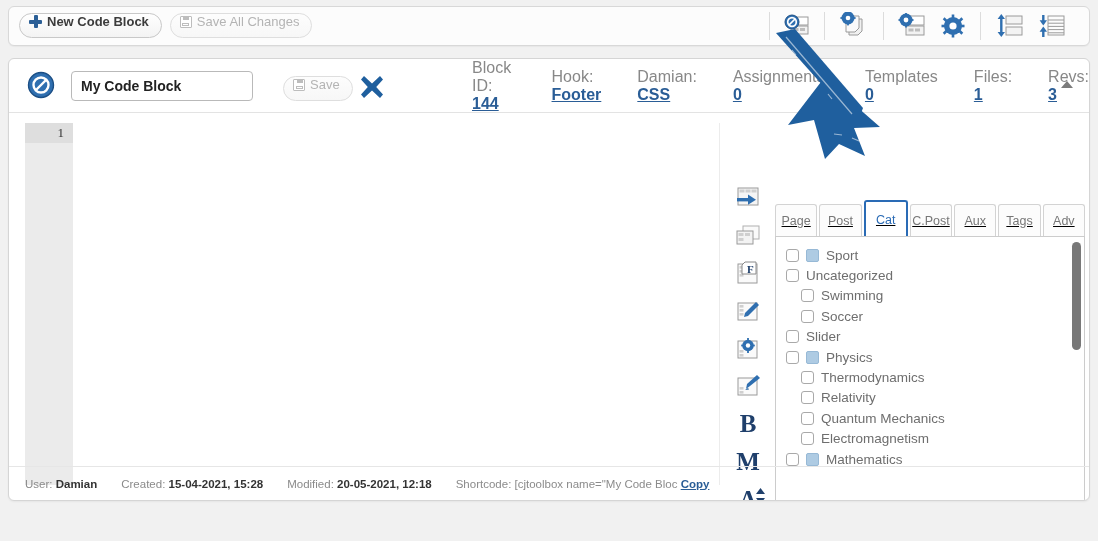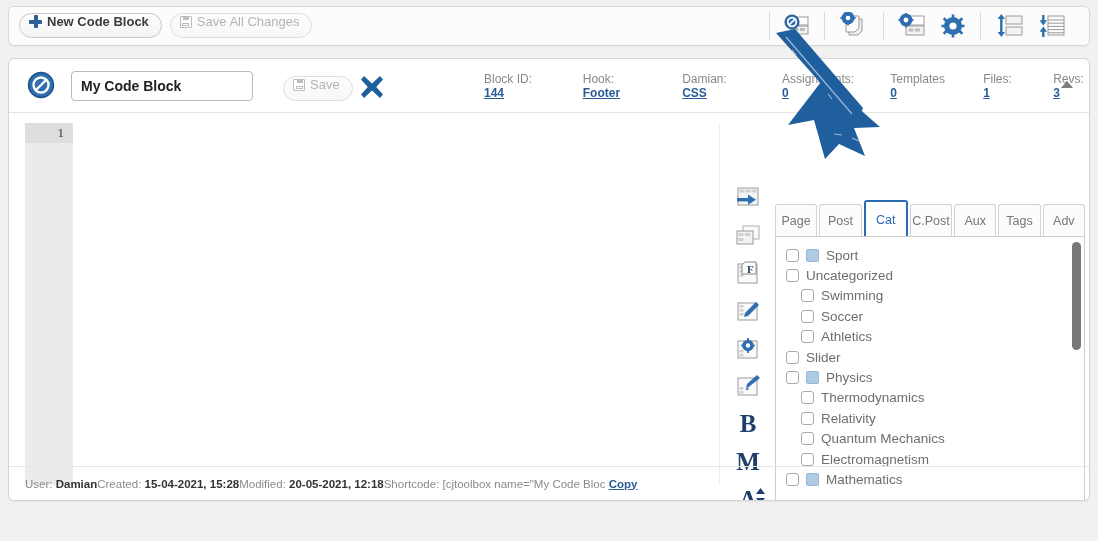--- a/index.html
+++ b/index.html
@@ -172,23 +172,22 @@
     cursor: pointer;
   }
 
   .meta {
     position: absolute;
     left: 463px; top: 0;
     height: 54px;
     display: flex;
     align-items: center;
     gap: 36px;
-    font-size: 12px;
+    font-size: 16px;
     color: #888;
-    margin-left: 12px;
   }
   .meta b {
     color: #2a5d96;
     text-decoration: underline;
     font-weight: bold;
     cursor: pointer;
   }
   .collapse-caret {
     position: absolute;
     right: 16px; top: 22px;
@@ -250,20 +249,21 @@
   .rpanel {
     position: absolute;
     left: 766px; top: 140px;
     width: 310px; height: 352px;
   }
   .tabs {
     display: flex;
     align-items: flex-end;
     height: 38px;
     gap: 2px;
+    text-decoration: underline;
   }
   .tab {
     flex: 1;
     height: 33px;
     border: 1px solid #d3d3d3;
     border-bottom: none;
     border-radius: 3px 3px 0 0;
     background: #fcfcfc;
     color: #777;
     font-size: 12.5px;
@@ -339,20 +339,21 @@
 
   
   .statusbar {
     position: absolute;
     left: 0; bottom: 0;
     width: 100%;
     height: 34px;
     border-top: 1px solid #e6e6e6;
     display: flex;
     align-items: center;
+    gap: 24px;
     padding-left: 16px;
     font-size: 11.5px;
     color: #8b8b8b;
     box-sizing: border-box;
   }
   .statusbar b { color: #333; }
   .copy-link {
     color: #2a5d96;
     text-decoration: underline;
     font-weight: bold;
@@ -627,24 +628,20 @@
               <span>Uncategorized</span>
             </div>
             <div class="citem child">
               <span class="cb"></span>
               <span>Swimming</span>
             </div>
             <div class="citem child">
               <span class="cb"></span>
               <span>Soccer</span>
             </div>
-            <div class="citem child">
-              <span class="cb"></span>
-              <span>Athletics</span>
-            </div>
             <div class="citem">
               <span class="cb"></span>
               <span>Slider</span>
             </div>
             <div class="citem">
               <span class="cb"></span>
               <span class="grpbox"></span>
               <span>Physics</span>
             </div>
             <div class="citem child">

